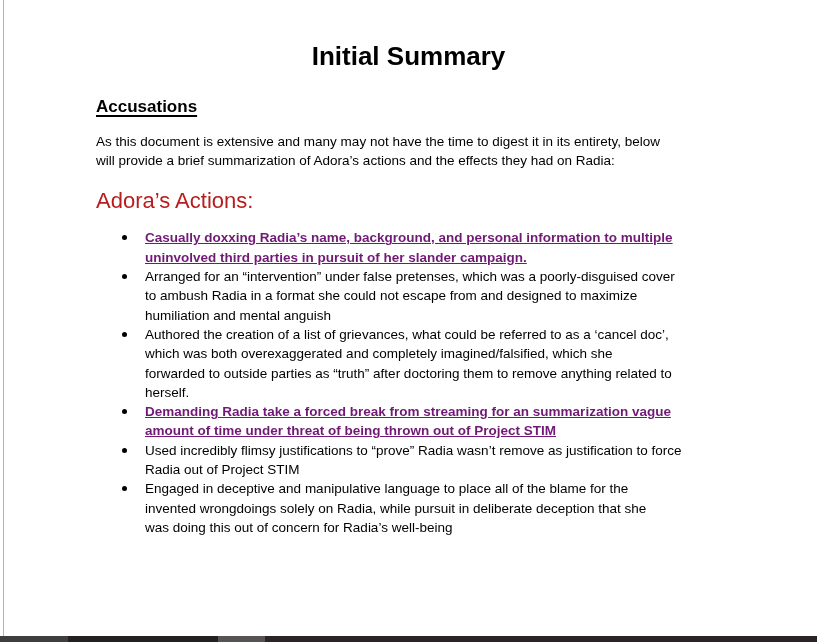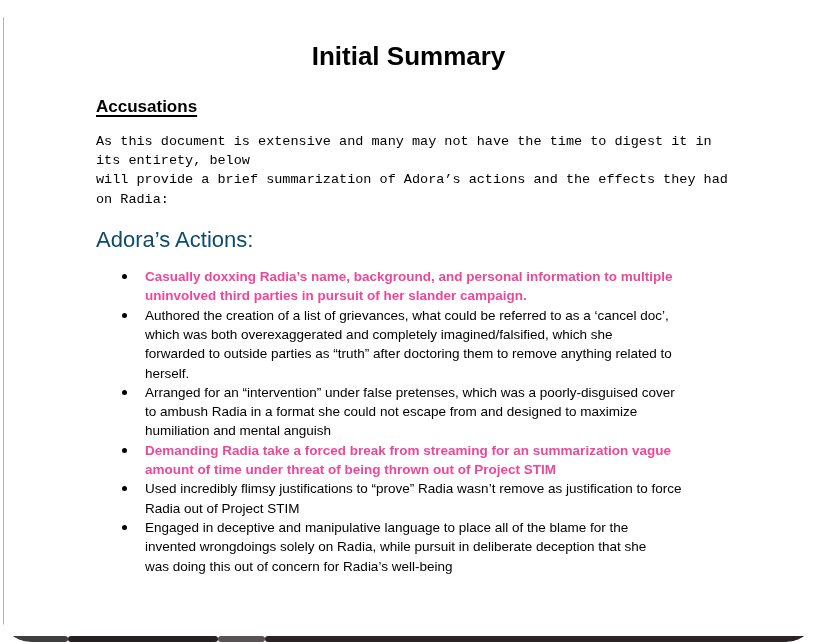--- a/index.html
+++ b/index.html
@@ -1,15 +1,15 @@
 <!DOCTYPE html>
 <html><head>
 <meta charset="utf-8">
 <style>
-  * { margin: 0; padding: 0; box-sizing: border-box; border-radius: 31px; }
+  * { margin: 0; padding: 0; box-sizing: border-box; }
   html, body { background: #ffffff; }
   .screen {
     position: relative;
     width: 817px;
     height: 642px;
     background: #ffffff;
     overflow: hidden;
     font-family: "Liberation Sans", sans-serif;
     color: #000000;
   }
@@ -41,27 +41,26 @@
     text-decoration-thickness: 2px;
     text-underline-offset: 3px;
     display: inline-block;
   }
   .intro {
     margin-top: 15px;
     font-size: 13.5px;
     line-height: 19.3px;
     white-space: pre-line;
     width: 632px;
-    font-family: Liberation Mono, monospace;
   }
   .subsection-heading {
     margin-top: 18px;
     font-size: 22px;
     font-weight: normal;
-    color: #0c4a6e;
+    color: #b91c1c;
   }
   ul.actions-list {
     margin-top: 14px;
     list-style: none;
     padding-left: 26px;
   }
   ul.actions-list li {
     display: flex;
     align-items: flex-start;
   }
@@ -73,22 +72,23 @@
     background: #000000;
   }
   .bullet-text {
     margin-left: 18px;
     font-size: 13.5px;
     line-height: 19.3px;
     white-space: pre-line;
     width: 582px;
   }
   a.bullet-link {
-    color: #ec4899;
+    color: #701a75;
     font-weight: bold;
+    text-decoration: underline;
     cursor: pointer;
   }
   .taskbar-edge {
     position: absolute;
     left: 0; bottom: 0;
     width: 817px; height: 6px;
     display: flex;
   }
   .tb-seg1 { width: 68px;  height: 6px; background: #3f3e3e; }
   .tb-seg2 { width: 150px; height: 6px; background: #242021; }
@@ -118,31 +118,31 @@
     <ul class="actions-list">
 
       <li>
         <span class="bullet-dot"></span>
         <span class="bullet-text"><a class="bullet-link">Casually doxxing Radia’s name, background, and personal information to multiple
 uninvolved third parties in pursuit of her slander campaign.</a></span>
       </li>
 
       <li>
         <span class="bullet-dot"></span>
+        <span class="bullet-text">Arranged for an “intervention” under false pretenses, which was a poorly-disguised cover
+to ambush Radia in a format she could not escape from and designed to maximize
+humiliation and mental anguish</span>
+      </li>
+
+      <li>
+        <span class="bullet-dot"></span>
         <span class="bullet-text">Authored the creation of a list of grievances, what could be referred to as a ‘cancel doc’,
 which was both overexaggerated and completely imagined/falsified, which she
 forwarded to outside parties as “truth” after doctoring them to remove anything related to
 herself.</span>
-      </li>
-
-      <li>
-        <span class="bullet-dot"></span>
-        <span class="bullet-text">Arranged for an “intervention” under false pretenses, which was a poorly-disguised cover
-to ambush Radia in a format she could not escape from and designed to maximize
-humiliation and mental anguish</span>
       </li>
 
       <li>
         <span class="bullet-dot"></span>
         <span class="bullet-text"><a class="bullet-link">Demanding Radia take a forced break from streaming for an summarization vague
 amount of time under threat of being thrown out of Project STIM</a></span>
       </li>
 
       <li>
         <span class="bullet-dot"></span>

